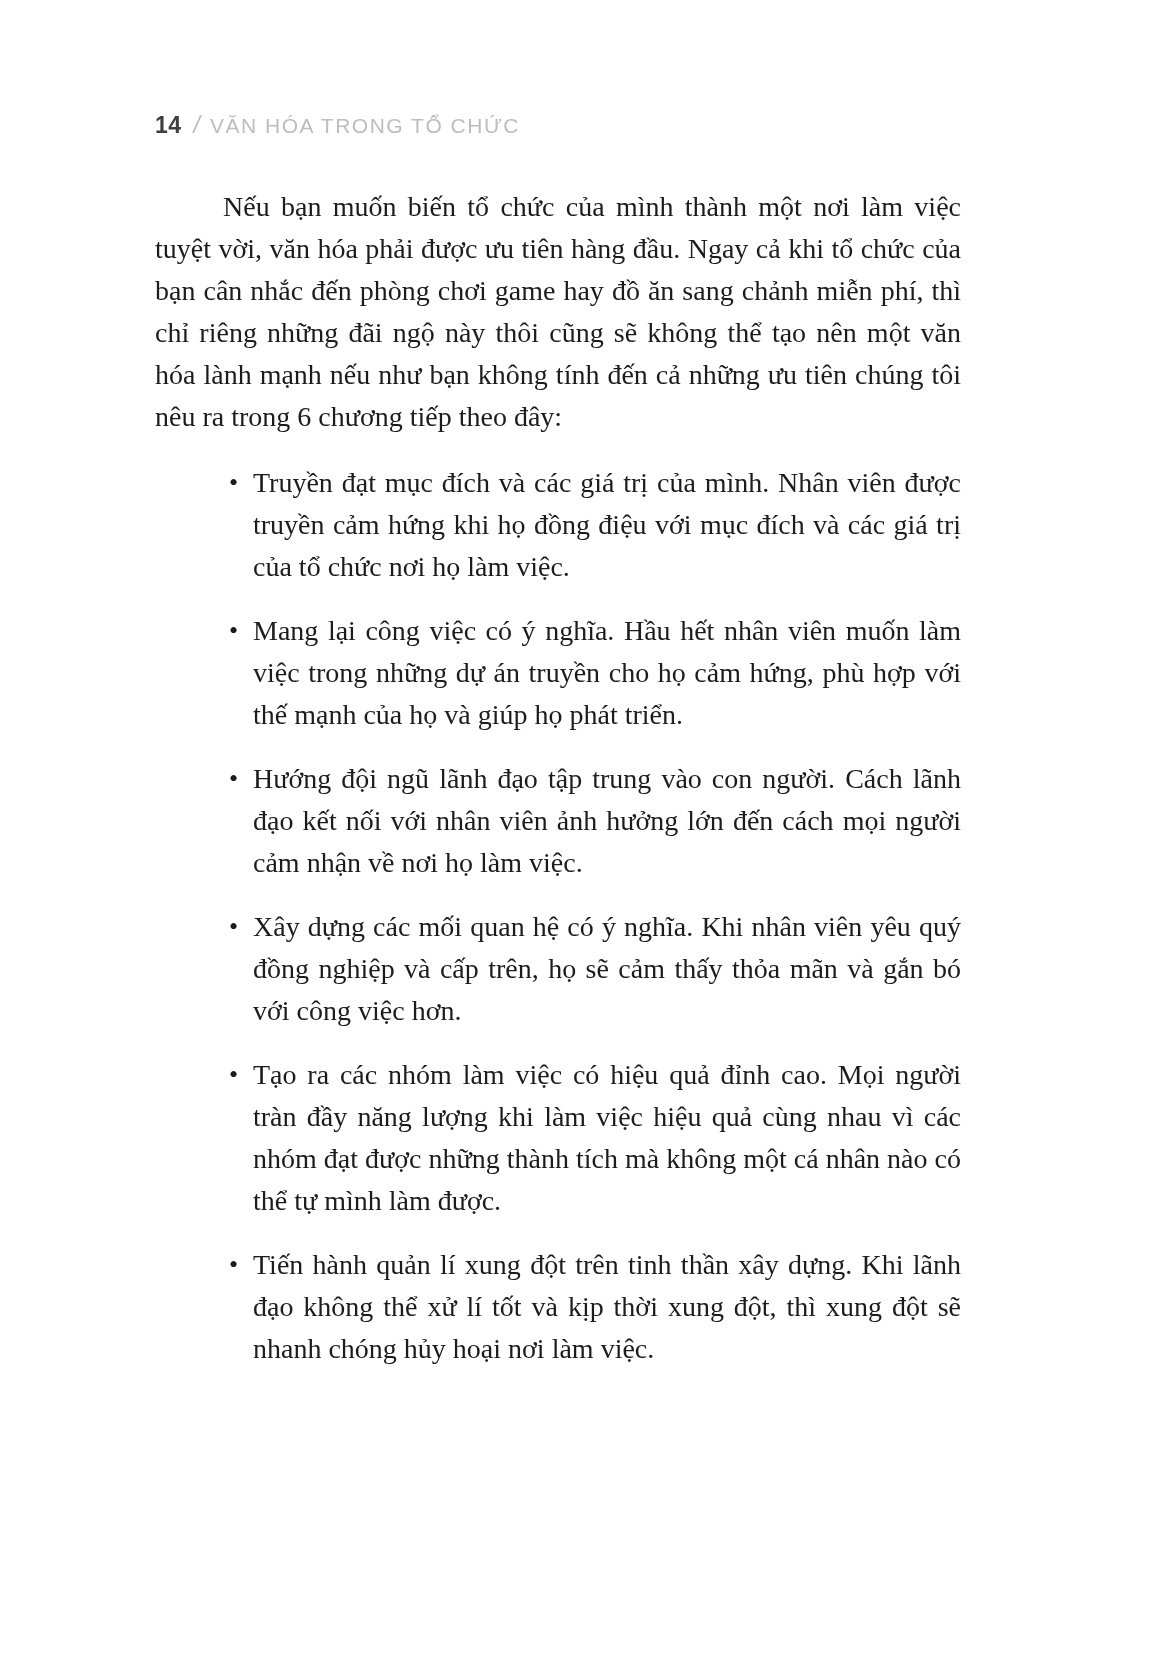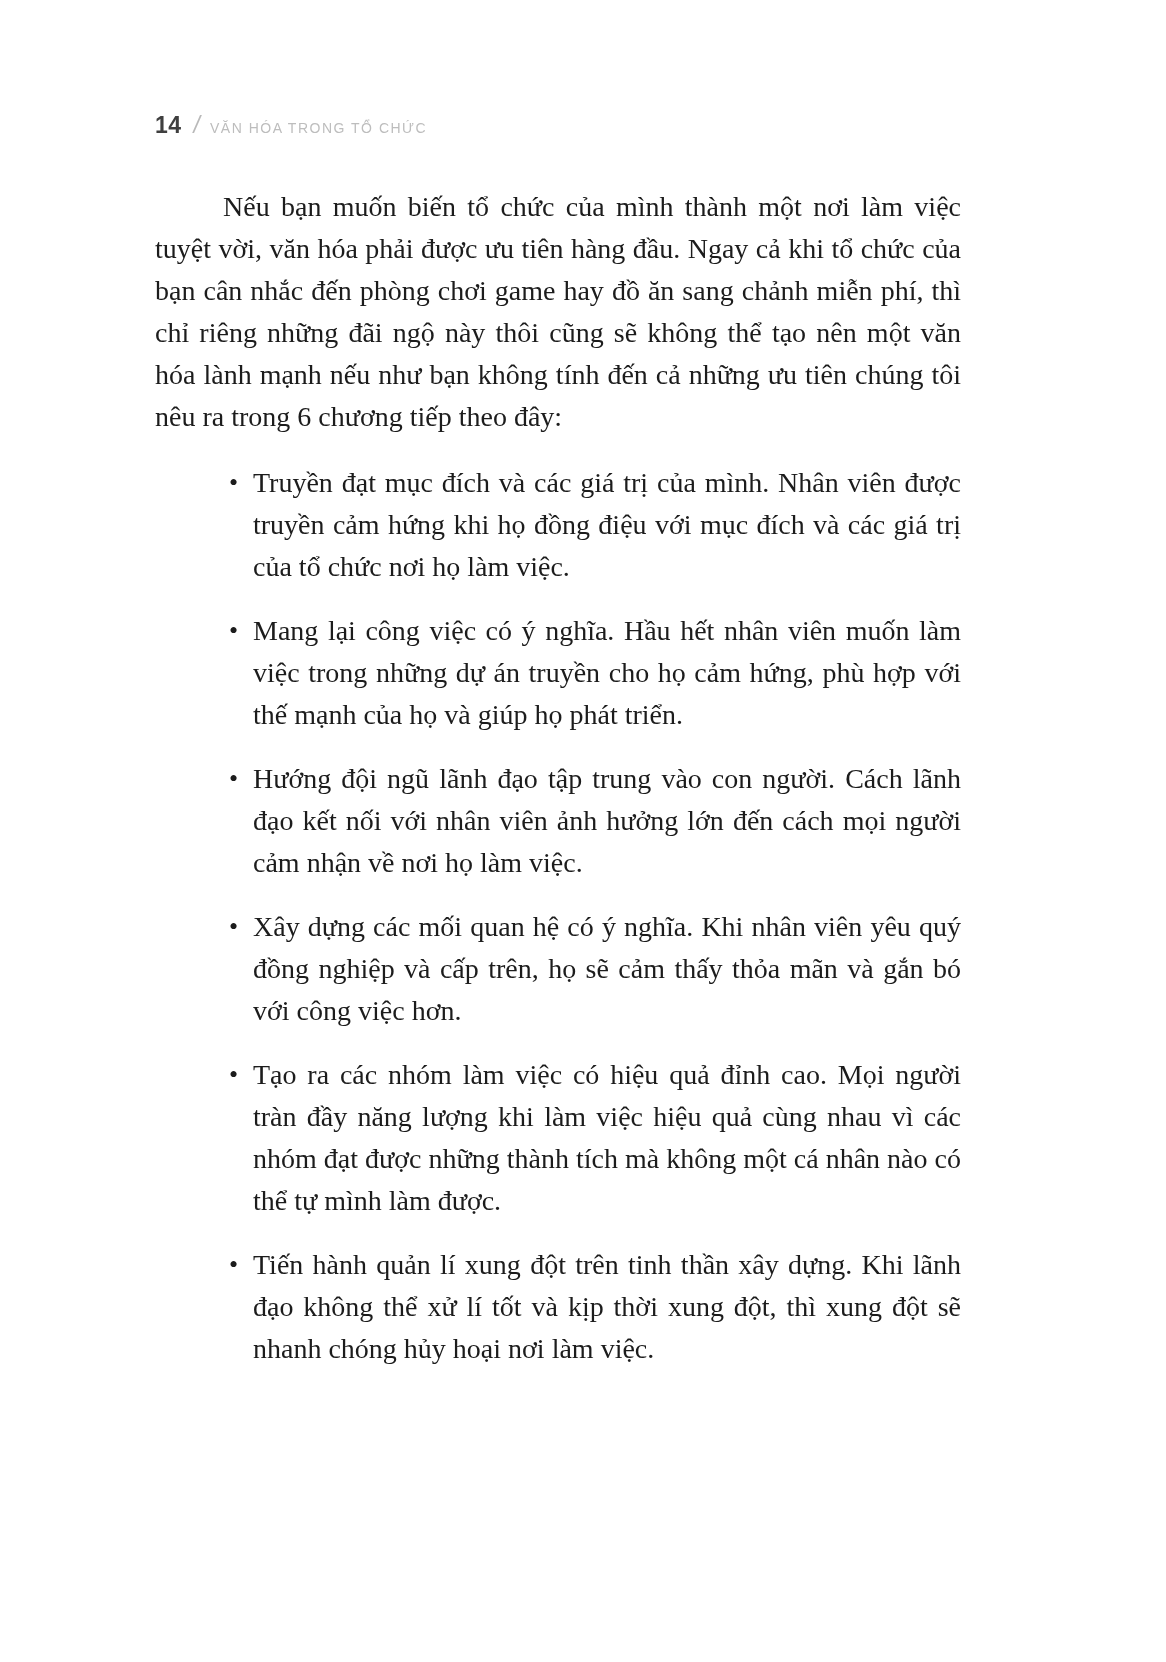--- a/index.html
+++ b/index.html
@@ -37,21 +37,21 @@
 
   .header-slash {
     font-size: 23px;
     font-weight: 400;
     color: #b9b9b9;
     margin: 0 10px 0 12px;
     font-style: italic;
   }
 
   .running-title {
-    font-size: 14px;
+    font-size: 21px;
     font-weight: 400;
     color: #bdbdbd;
     letter-spacing: 1.5px;
     text-transform: uppercase;
     font-stretch: condensed;
   }
 
   
   .content {
     position: absolute;

